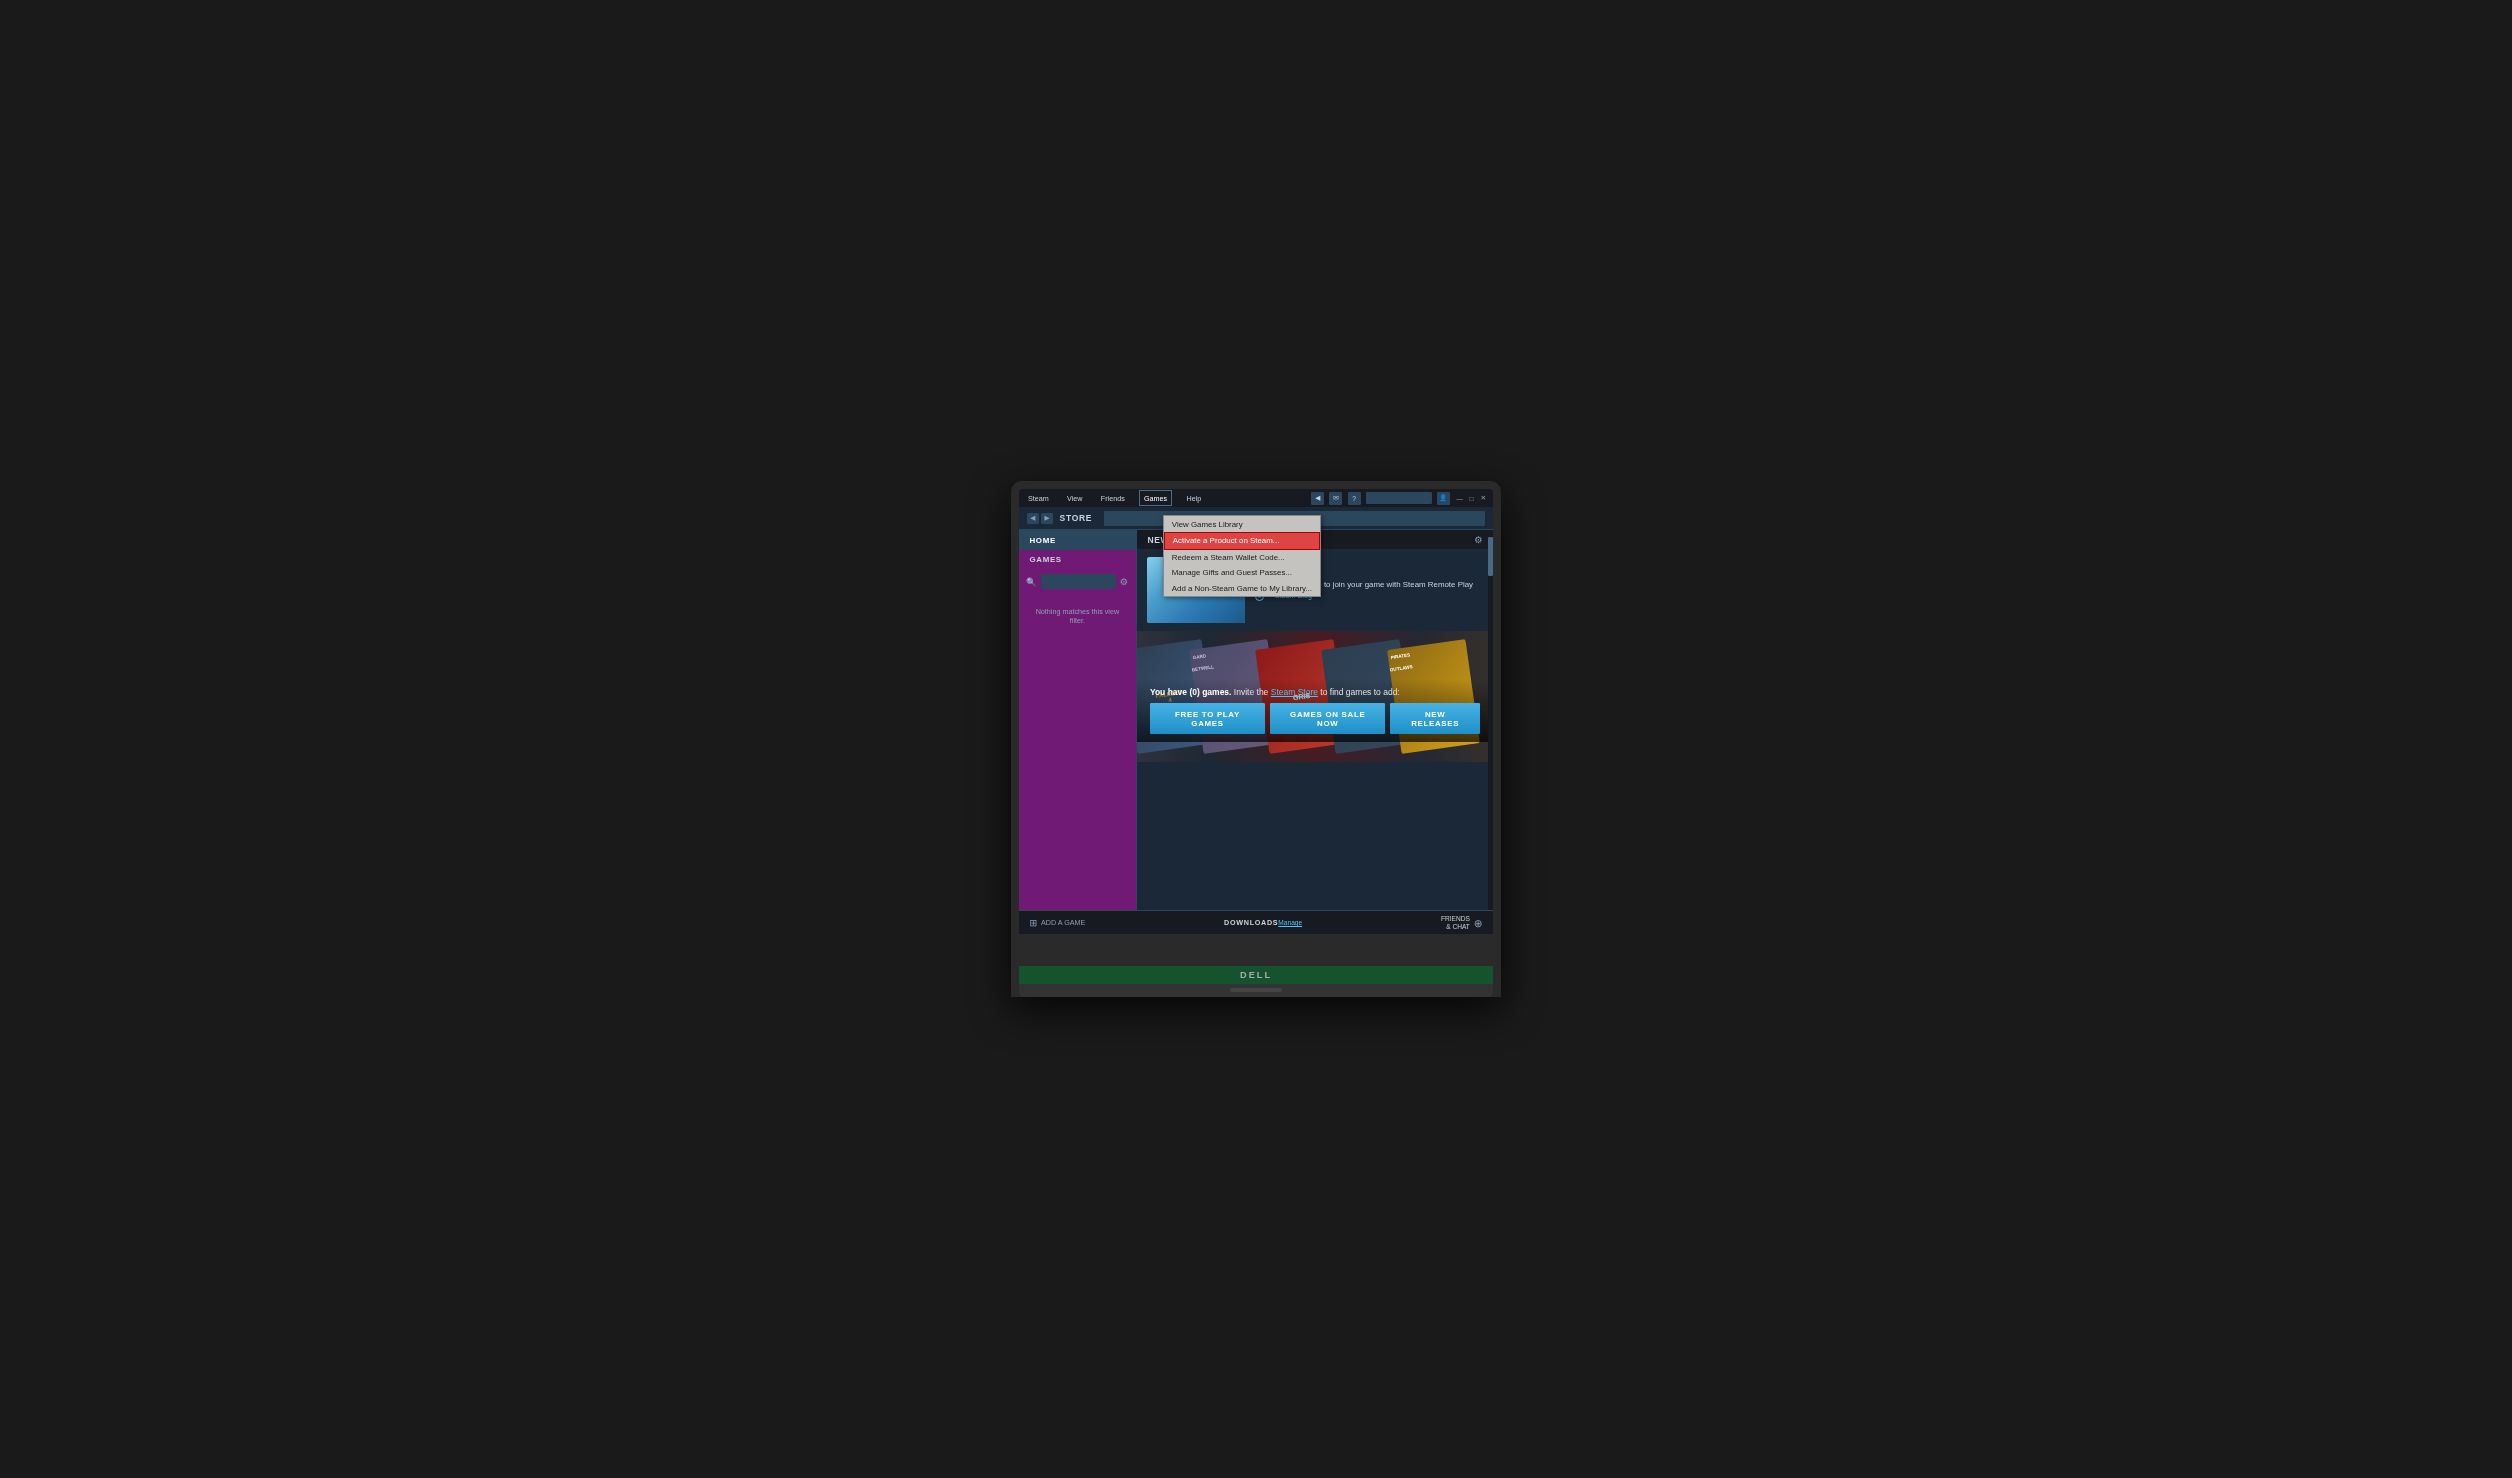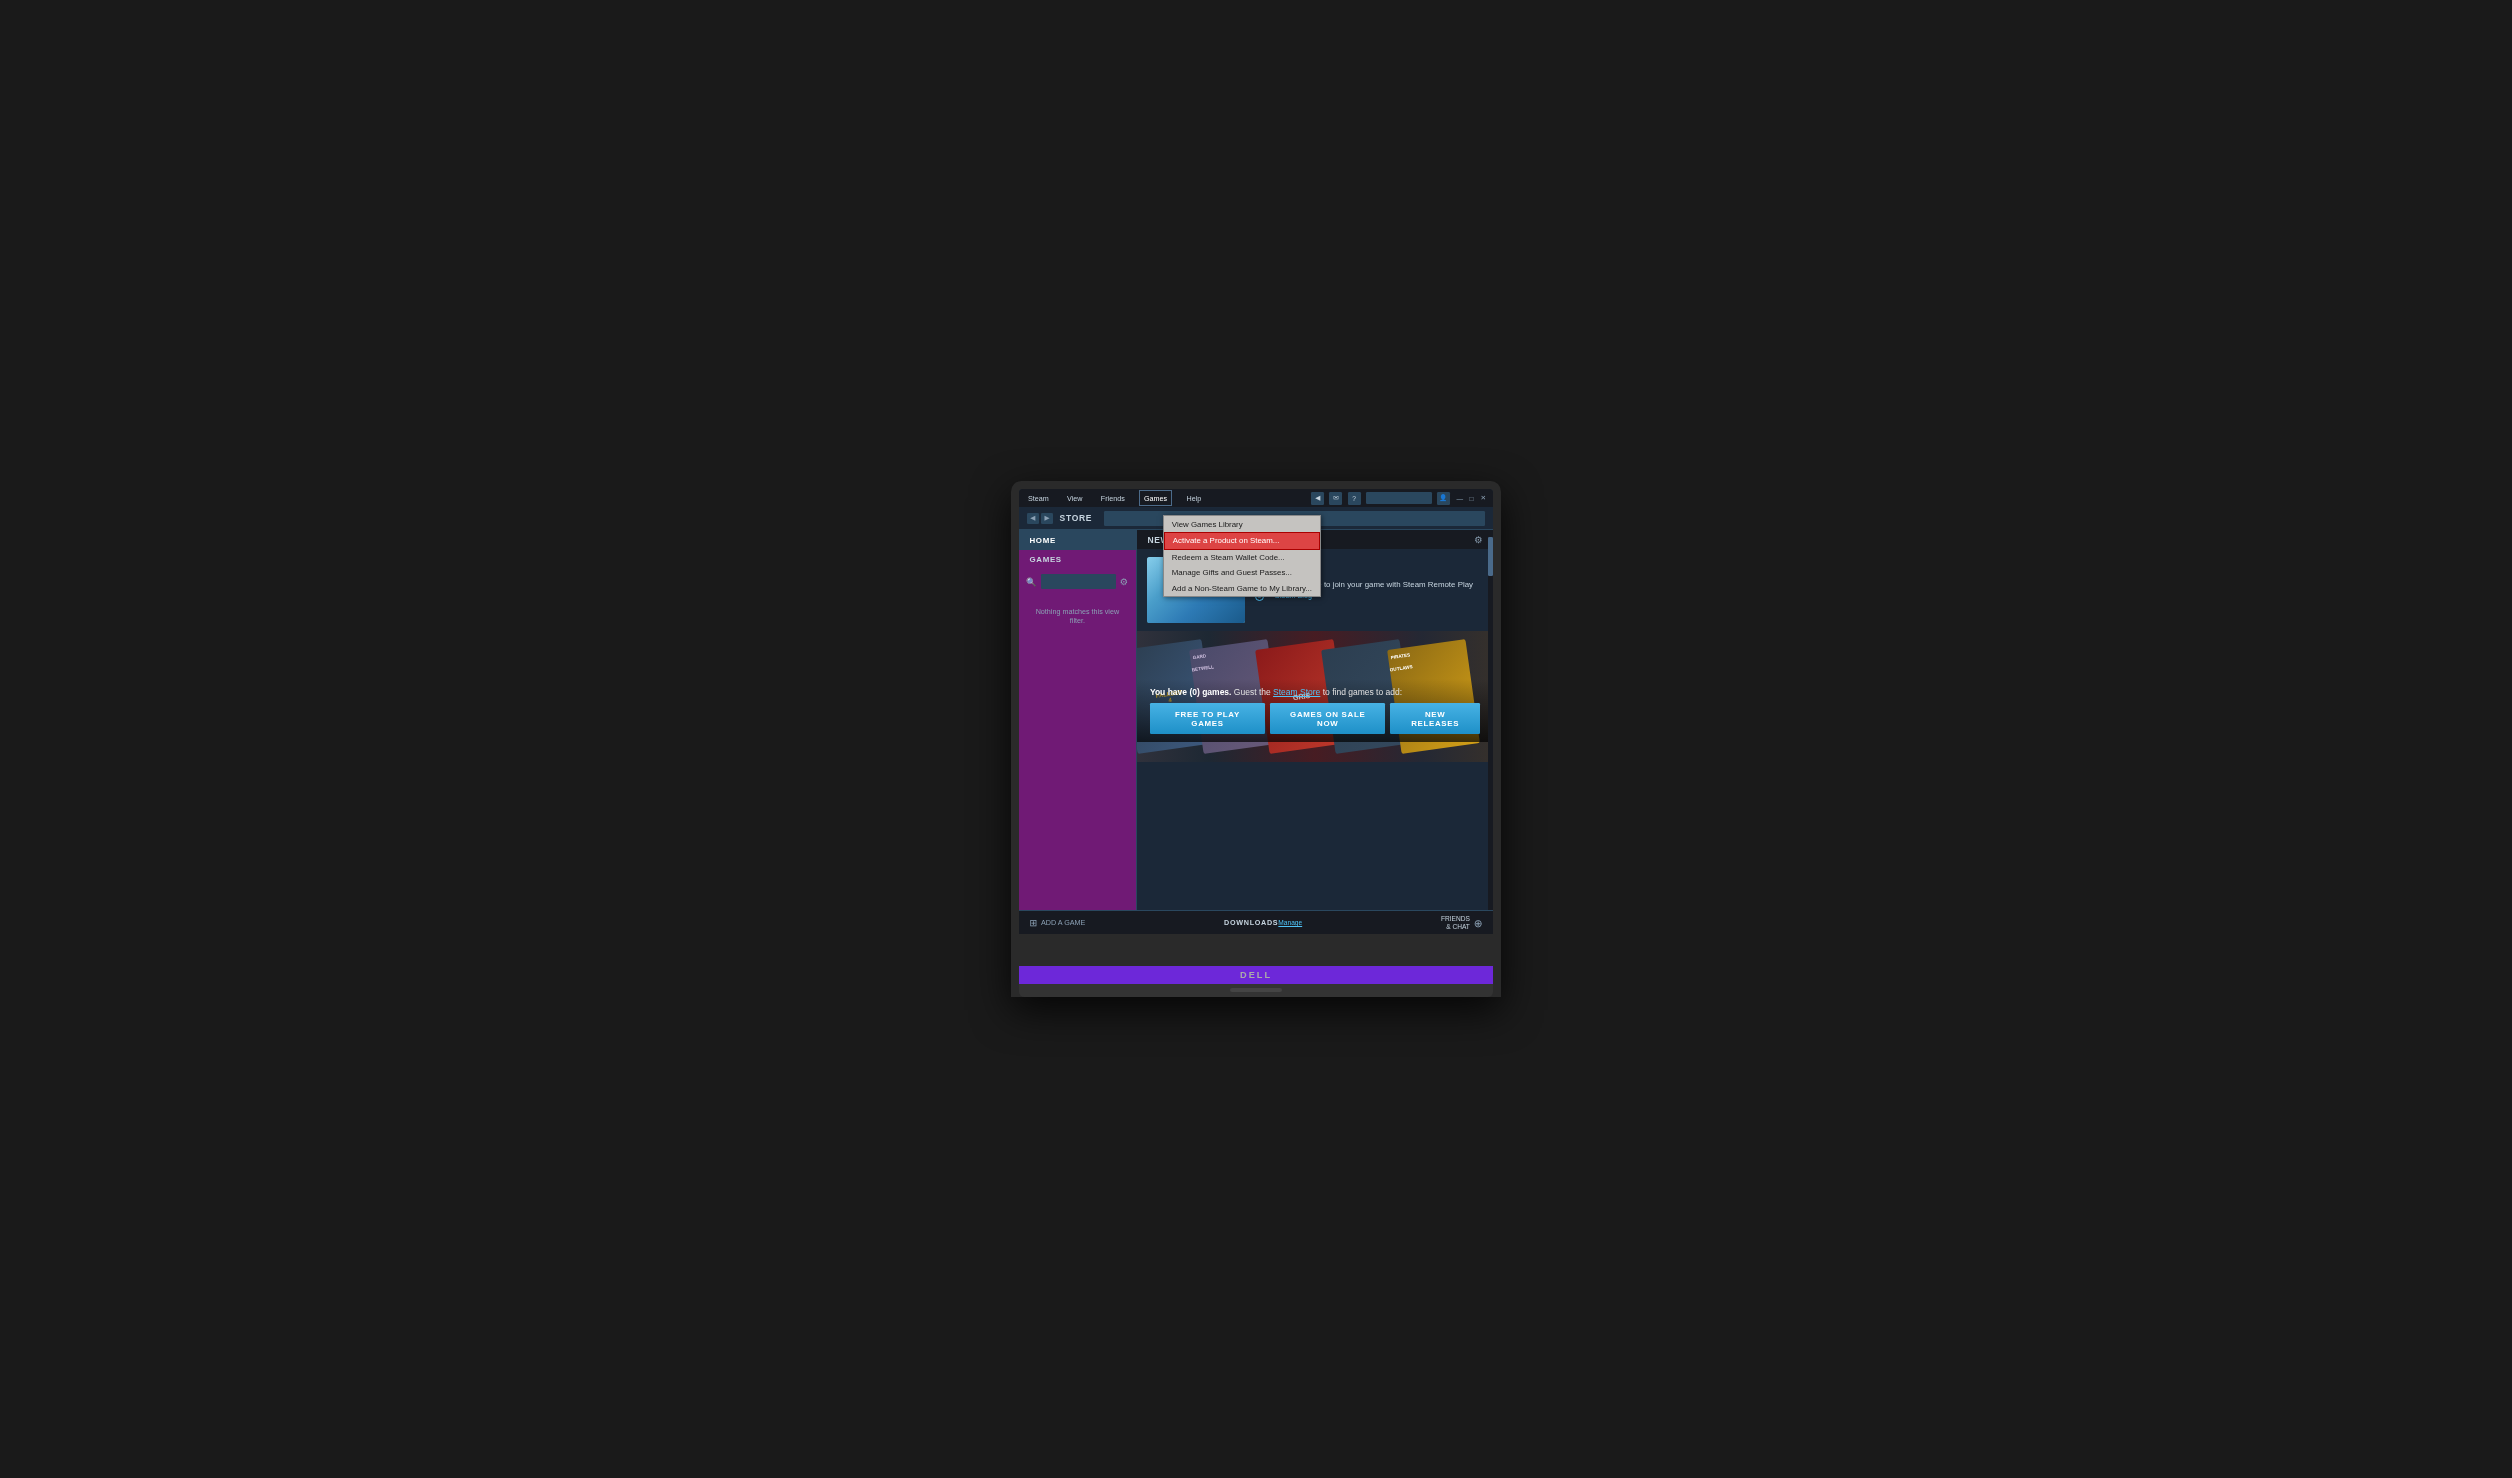--- a/index.html
+++ b/index.html
@@ -517,21 +517,21 @@
       border: 0.7px solid #a00;
     }
 
     .dell-logo {
       text-align: center;
       padding: 3.9px;
       color: #aaa;
       font-size: 9.2px;
       font-weight: bold;
       letter-spacing: 2px;
-      background: #6d28d9;
+      background: #14532d;
       margin-top: 32px;
     }
 
     .dell-logo span {
       font-family: 'Arial Black', Arial, sans-serif;
       font-weight: 900;
     }
 
     
     .rp-card {
@@ -641,21 +641,21 @@
               </div>
               <div class="game-card game-card-4"></div>
               <div class="game-card game-card-5">
                 <span style="color:#fff; font-size:4.6px; font-weight:bold; text-align:center; padding:2.6px;">PIRATES<br>OUTLAWS</span>
               </div>
             </div>
 
             <div class="banner-text">
               <div class="banner-msg">
                 <strong>You have (0) games.</strong>
-                <span> <span>Guest the</span> </span>
+                <span> <span>Invite the</span> </span>
                 <a>Steam Store</a>
                 <span> <span>to find games to add:</span></span>
               </div>
               <div class="banner-buttons">
                 <button class="banner-btn btn-free">FREE TO PLAY GAMES</button>
                 <button class="banner-btn btn-sale">GAMES ON SALE NOW</button>
                 <button class="banner-btn btn-new">NEW RELEASES</button>
               </div>
             </div>
           </div>

